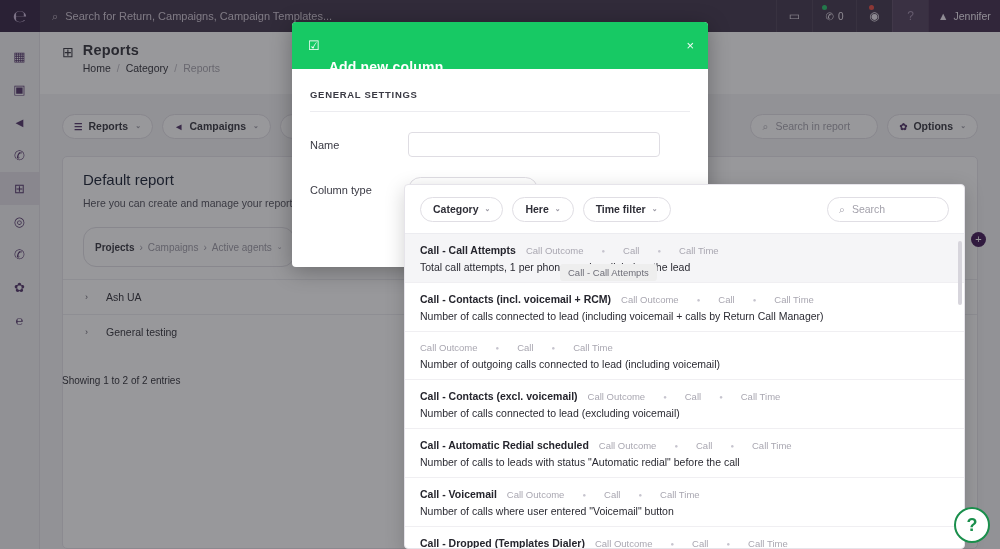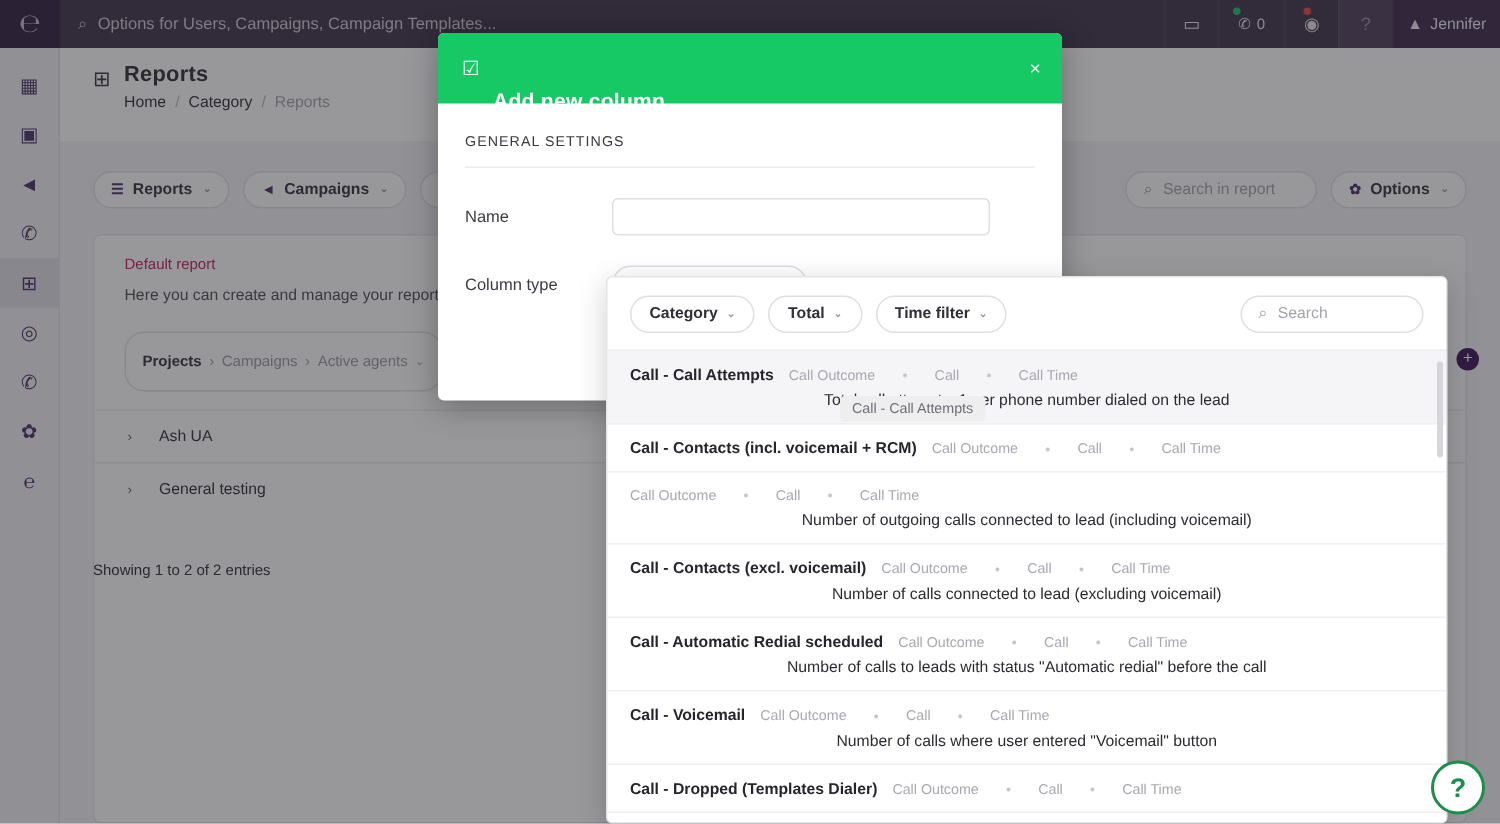--- a/index.html
+++ b/index.html
@@ -86,21 +86,21 @@
     height: 25px; width: 128px; border: 1px solid #e0dee4; background: #fff;
     border-radius: 13px; display: inline-flex; align-items: center; gap: 7px;
     padding: 0 11px; font-size: 10.5px; color: #a3a1ab;
   }
 
   
   .card {
     position: absolute; left: 62px; top: 156px; right: 22px; bottom: 0;
     background: #fff; border: 1px solid #e6e4ea; border-radius: 5px;
   }
-  .card-title { padding: 14px 20px 0 20px; font-size: 10px; color: #be185d; }
+  .card-title { padding: 14px 20px 0 20px; font-size: 15px; color: #0f172a; }
   .card-sub { padding: 9px 20px 0 20px; font-size: 10.5px; color: #4a4a55; }
   .chip-row { padding: 18px 20px 12px 20px; }
   .crumb-chip {
     display: inline-flex; align-items: center; gap: 5px;
     border: 1px solid #e0dee4; border-radius: 13px; height: 40px;
     padding: 0 11px; font-size: 10px; color: #9a98a3; background: #fff;
   }
   .crumb-chip b { color: #2f2f38; }
   .crumb-chip .car { font-size: 7px; }
   .trow {
@@ -129,21 +129,21 @@
   }
   .modal-head {
     height: 47px; background: #17c964; display: flex; align-items: center;
     padding: 0 14px 0 16px; color: #fff;
   }
   .mh-icon { font-size: 13px; margin-right: 9px; }
   .mh-title { font-size: 14px; font-weight: bold; letter-spacing: .2px; flex: 1; margin-top: 42px; }
   .mh-close { font-size: 13px; opacity: .95; }
   .modal-body { padding: 20px 18px 0 18px; }
   .sec-label {
-    font-size: 9.5px; font-weight: normal; color: #3a3a44;
+    font-size: 9.5px; font-weight: bold; color: #3a3a44;
     letter-spacing: .7px; padding-bottom: 11px; border-bottom: 1px solid #ececf0;
   }
   .frow { display: flex; align-items: center; margin-top: 20px; }
   .frow-label {
     width: 98px; padding-right: 15px;
     font-size: 11px; color: #3a3a44;
   }
   .finput {
     width: 252px; height: 25px; border: 1px solid #dfdde3; border-radius: 4px;
     background: #fff;
@@ -169,21 +169,21 @@
     height: 25px; border: 1px solid #e0dee4; border-radius: 13px; background: #fff;
     display: inline-flex; align-items: center; gap: 6px; padding: 0 12px;
     font-size: 10.5px; font-weight: bold; color: #2f2f38;
   }
   .tp-pill .car { font-size: 7px; color: #9a98a3; }
   .tp-search {
     margin-left: auto; width: 122px; height: 25px; border: 1px solid #e0dee4;
     border-radius: 13px; background: #fff; display: inline-flex; align-items: center;
     gap: 7px; padding: 0 11px; font-size: 10.5px; color: #a3a1ab;
   }
-  .tp-list { position: absolute; left: 0; top: 49px; right: 0; bottom: 0; text-align: center; }
+  .tp-list { position: absolute; left: 0; top: 49px; right: 0; bottom: 0; }
   .tp-item { padding: 10px 15px 9px 15px; border-bottom: 1px solid #f0eff2; position: relative; }
   .tp-item.hl { background: #f5f5f7; }
   .tp-row1 { display: flex; align-items: baseline; gap: 10px; }
   .tp-name { font-size: 10.5px; font-weight: bold; color: #25252d; }
   .tp-tags { display: flex; align-items: center; gap: 18px; font-size: 9.5px; color: #a9a7b1; }
   .tp-tags .d { font-size: 6px; color: #c6c4ce; }
   .tp-desc { margin-top: 5px; font-size: 10.5px; color: #2b2b33; }
   .tooltip {
     position: absolute; left: 155px; top: 30px;
     background: #eeeeee; color: #6e6e78; font-size: 9.5px;
@@ -206,21 +206,21 @@
 <body>
 
 <div id="app">
 
   <div class="topbar">
     <div class="logo-cell">
       <span class="logo-glyph">℮</span>
     </div>
     <div class="global-search">
       <span class="gs-icon">⌕</span>
-      <span>Options for Users, Campaigns, Campaign Templates...</span>
+      <span>Search for Return, Campaigns, Campaign Templates...</span>
     </div>
     <div class="topbar-icons">
       <div class="tb-item">
         <span>▭</span>
       </div>
       <div class="tb-item wide">
         <span class="dot green"></span>
         <span>✆</span>
         <span>0</span>
       </div>
@@ -362,21 +362,21 @@
     </div>
   </div>
 
   <div class="typepanel">
     <div class="tp-filters">
       <span class="tp-pill">
         <span>Category</span>
         <span class="car">⌄</span>
       </span>
       <span class="tp-pill">
-        <span>Total</span>
+        <span>Here</span>
         <span class="car">⌄</span>
       </span>
       <span class="tp-pill">
         <span>Time filter</span>
         <span class="car">⌄</span>
       </span>
       <span class="tp-search">
         <span>⌕</span>
         <span>Search</span>
       </span>
@@ -403,20 +403,21 @@
         <div class="tp-row1">
           <span class="tp-name">Call - Contacts (incl. voicemail + RCM)</span>
           <span class="tp-tags">
             <span>Call Outcome</span>
             <span class="d">●</span>
             <span>Call</span>
             <span class="d">●</span>
             <span>Call Time</span>
           </span>
         </div>
+        <div class="tp-desc">Number of calls connected to lead (including voicemail + calls by Return Call Manager)</div>
       </div>
 
       <div class="tp-item">
         <div class="tp-row1">
           <span class="tp-tags">
             <span>Call Outcome</span>
             <span class="d">●</span>
             <span>Call</span>
             <span class="d">●</span>
             <span>Call Time</span>

